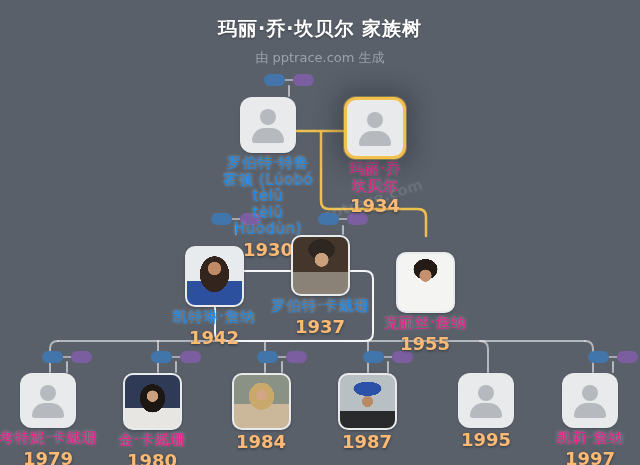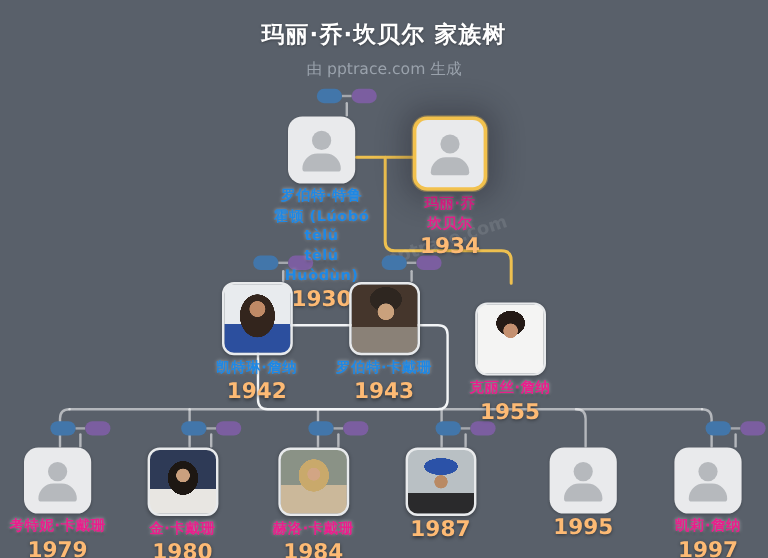--- a/index.html
+++ b/index.html
@@ -23,30 +23,30 @@
   .gbox::before{content:"";position:absolute;left:50%;top:12px;width:16px;height:16px;margin-left:-8px;
         border-radius:50%;background:#b6b9bd;}
   .gbox::after{content:"";position:absolute;left:50%;bottom:10px;width:32px;height:15px;margin-left:-16px;
         border-radius:16px 16px 3px 3px;background:#b6b9bd;}
   .g3 .gbox{height:55px;}
   .sel{border:3px solid var(--selected-border,#f2c14d);
        box-shadow:0 0 0 1px rgba(242,193,77,.35),0 0 22px 9px rgba(25,28,35,.30);}
   .photo{width:55px;height:57px;border-radius:10px;border:2px solid #e8eaec;flex:0 0 auto;
          box-shadow:0 1px 3px rgba(0,0,0,.25);}
   .g3 .photo{height:53px;}
-  .pname{margin-top:2px;font-size:12px;font-weight:bold;line-height:16.5px;text-align:center;
+  .pname{margin-top:2px;font-size:15px;font-weight:normal;line-height:16.5px;text-align:center;
          white-space:pre-line;letter-spacing:.5px;
          text-shadow:0 0 3px rgba(255,255,255,.55),0 1px 2px rgba(0,0,0,.3);}
   .c-blue{color:var(--name-blue,#1e88e5);}
   .c-magenta{color:var(--name-magenta,#ea1e8c);}
   .pyear{margin-top:1px;font-size:18px;font-weight:600;color:#fdba74;
          text-shadow:0 1px 3px rgba(0,0,0,.45);}
   
   .pos-g1-0{left:203px;top:97px;} .pos-g1-1{left:310px;top:97px;}
-  .pos-g2-0{left:149px;top:235px;}.pos-g2-1{left:255px;top:235px;}.pos-g2-2{left:360px;top:252px;}
+  .pos-g2-0{left:149px;top:246px;}.pos-g2-1{left:255px;top:235px;}.pos-g2-2{left:360px;top:252px;}
   .pos-g3-0{left:-17px;top:373px;}.pos-g3-1{left:87px;top:373px;}.pos-g3-2{left:196px;top:373px;}
   .pos-g3-3{left:302px;top:373px;}.pos-g3-4{left:421px;top:373px;}.pos-g3-5{left:525px;top:373px;}
   
   .ph-caitlyn{background:
      radial-gradient(circle at 50% 36%, #c08a66 0 14%, rgba(0,0,0,0) 15%),
      radial-gradient(ellipse 44% 52% at 50% 46%, #33251d 0 60%, rgba(0,0,0,0) 61%),
      linear-gradient(180deg,#e8ebee 0 58%, #2c4f9e 58% 100%);}
   .ph-robertk{background:
      radial-gradient(circle at 52% 40%, #caa17c 0 15%, rgba(0,0,0,0) 16%),
      radial-gradient(ellipse 40% 30% at 52% 22%, #2e2620 0 60%, rgba(0,0,0,0) 61%),
@@ -175,41 +175,40 @@
   </div>
 
   <div class="pcard pos-g2-0">
     <div class="photo ph-caitlyn"></div>
     <div class="pname c-blue">凯特琳·詹纳</div>
     <div class="pyear">1942</div>
   </div>
   <div class="pcard pos-g2-1">
     <div class="photo ph-robertk"></div>
     <div class="pname c-blue">罗伯特·卡戴珊</div>
-    <div class="pyear">1943</div>
+    <div class="pyear">1937</div>
   </div>
   <div class="pcard pos-g2-2">
     <div class="photo ph-kris"></div>
     <div class="pname c-magenta">克丽丝·詹纳</div>
     <div class="pyear">1955</div>
   </div>
 
   <div class="pcard g3 pos-g3-0">
     <div class="gbox"></div>
     <div class="pname c-magenta">考特妮·卡戴珊</div>
     <div class="pyear">1979</div>
   </div>
   <div class="pcard g3 pos-g3-1">
     <div class="photo ph-kim"></div>
     <div class="pname c-magenta">金·卡戴珊</div>
     <div class="pyear">1980</div>
   </div>
   <div class="pcard g3 pos-g3-2">
     <div class="photo ph-khloe"></div>
-    <div class="pname c-magenta">赫洛·卡戴珊</div>
     <div class="pyear">1984</div>
   </div>
   <div class="pcard g3 pos-g3-3">
     <div class="photo ph-rob"></div>
     <div class="pyear">1987</div>
   </div>
   <div class="pcard g3 pos-g3-4">
     <div class="gbox"></div>
     <div class="pyear">1995</div>
   </div>

